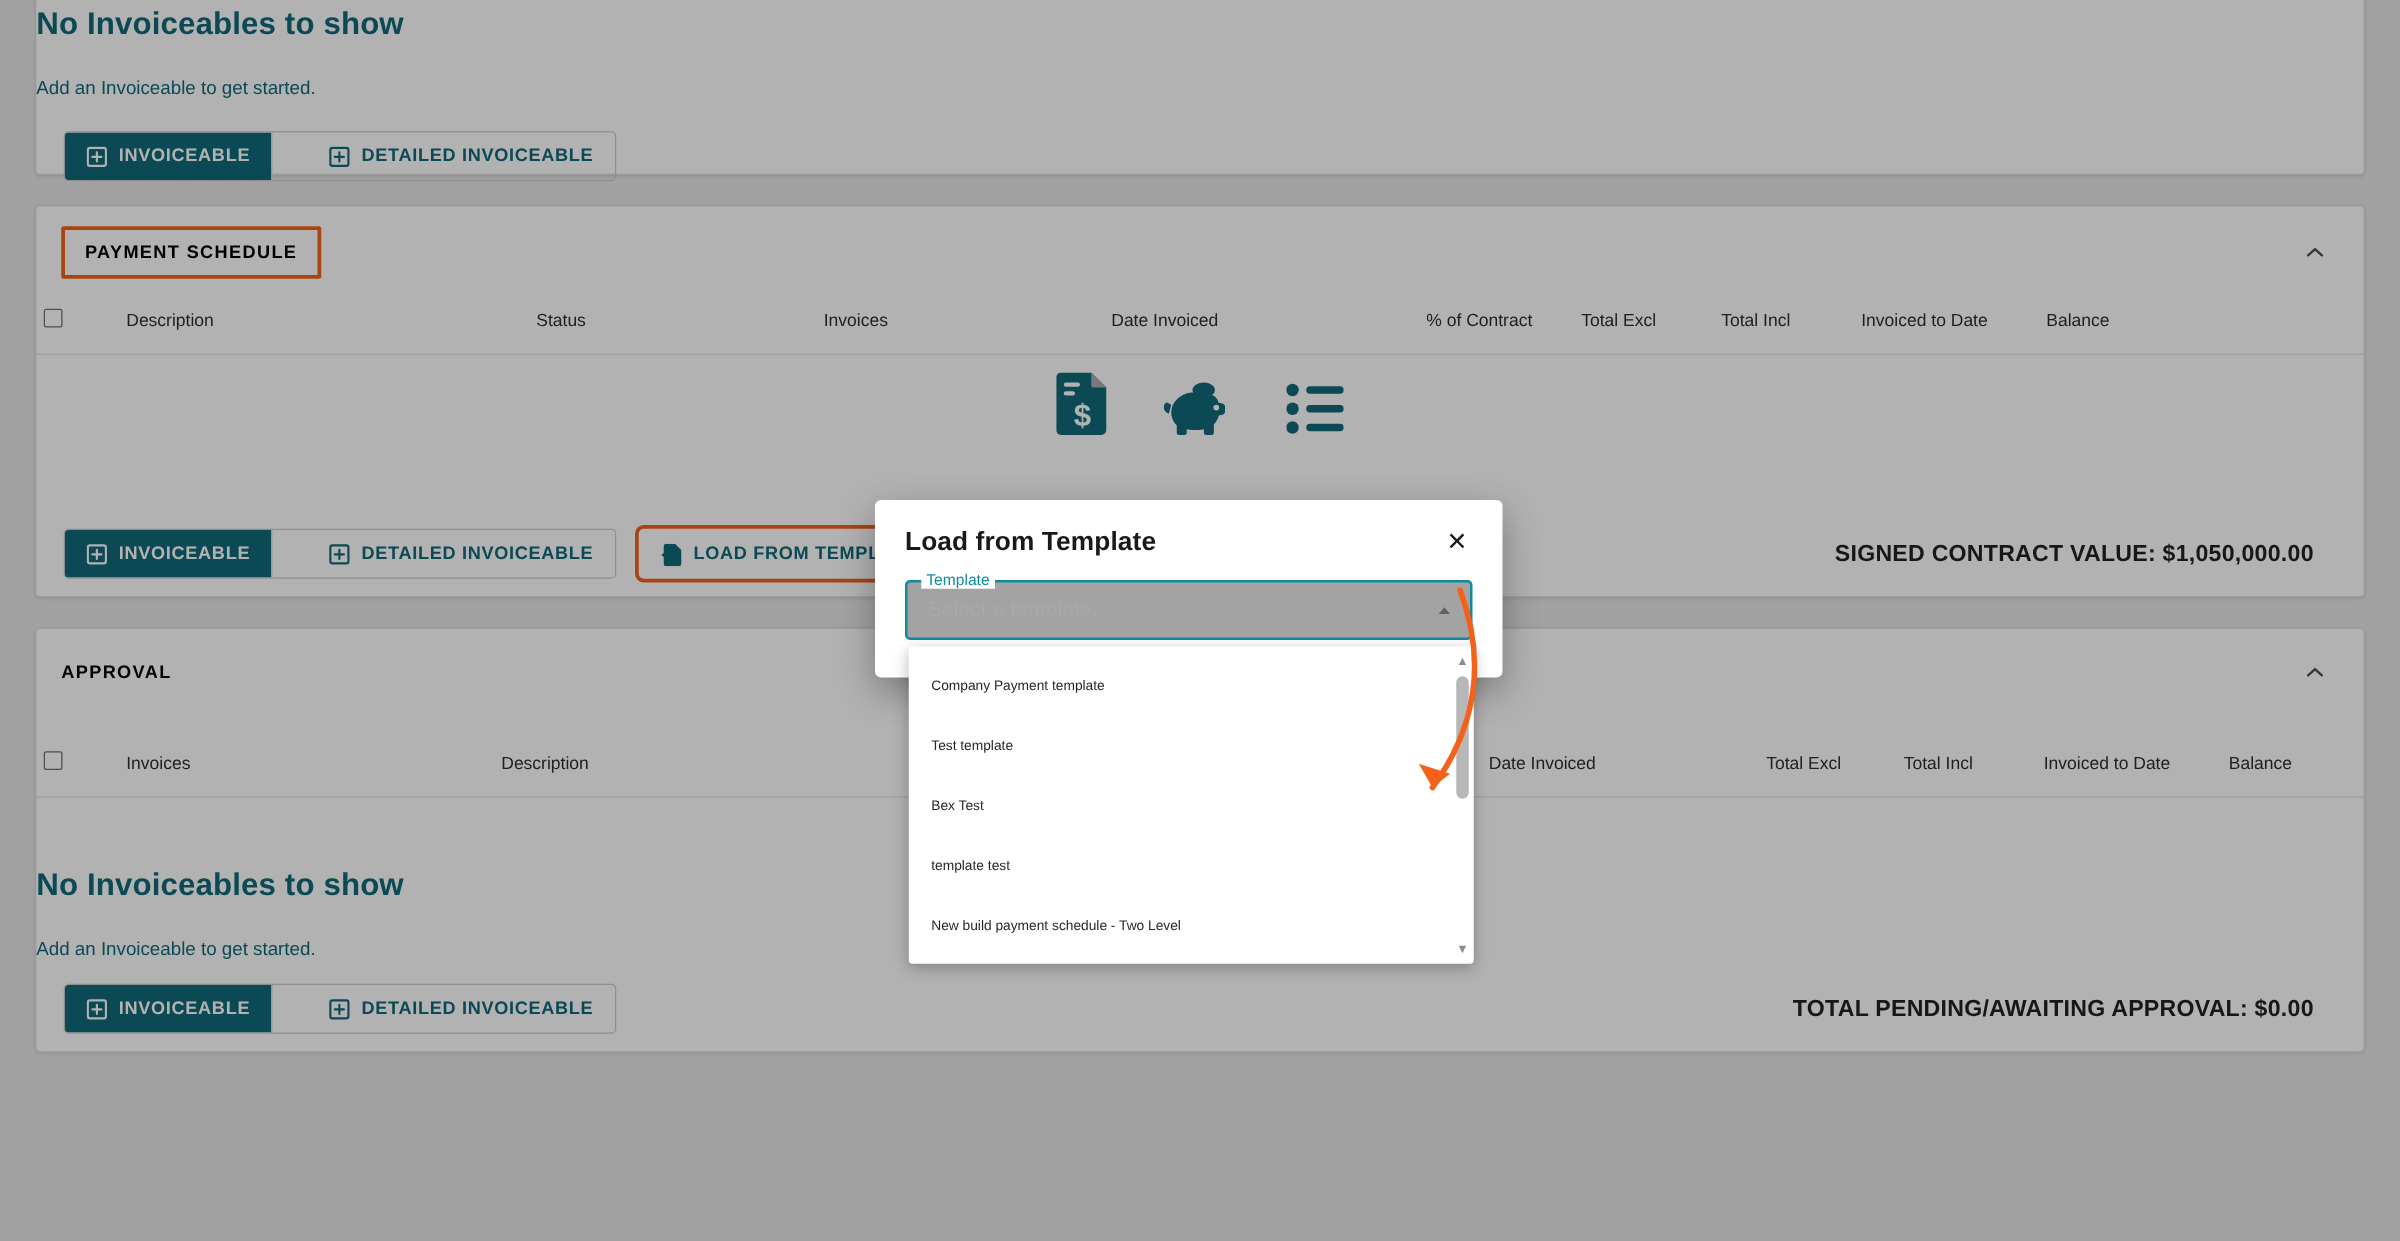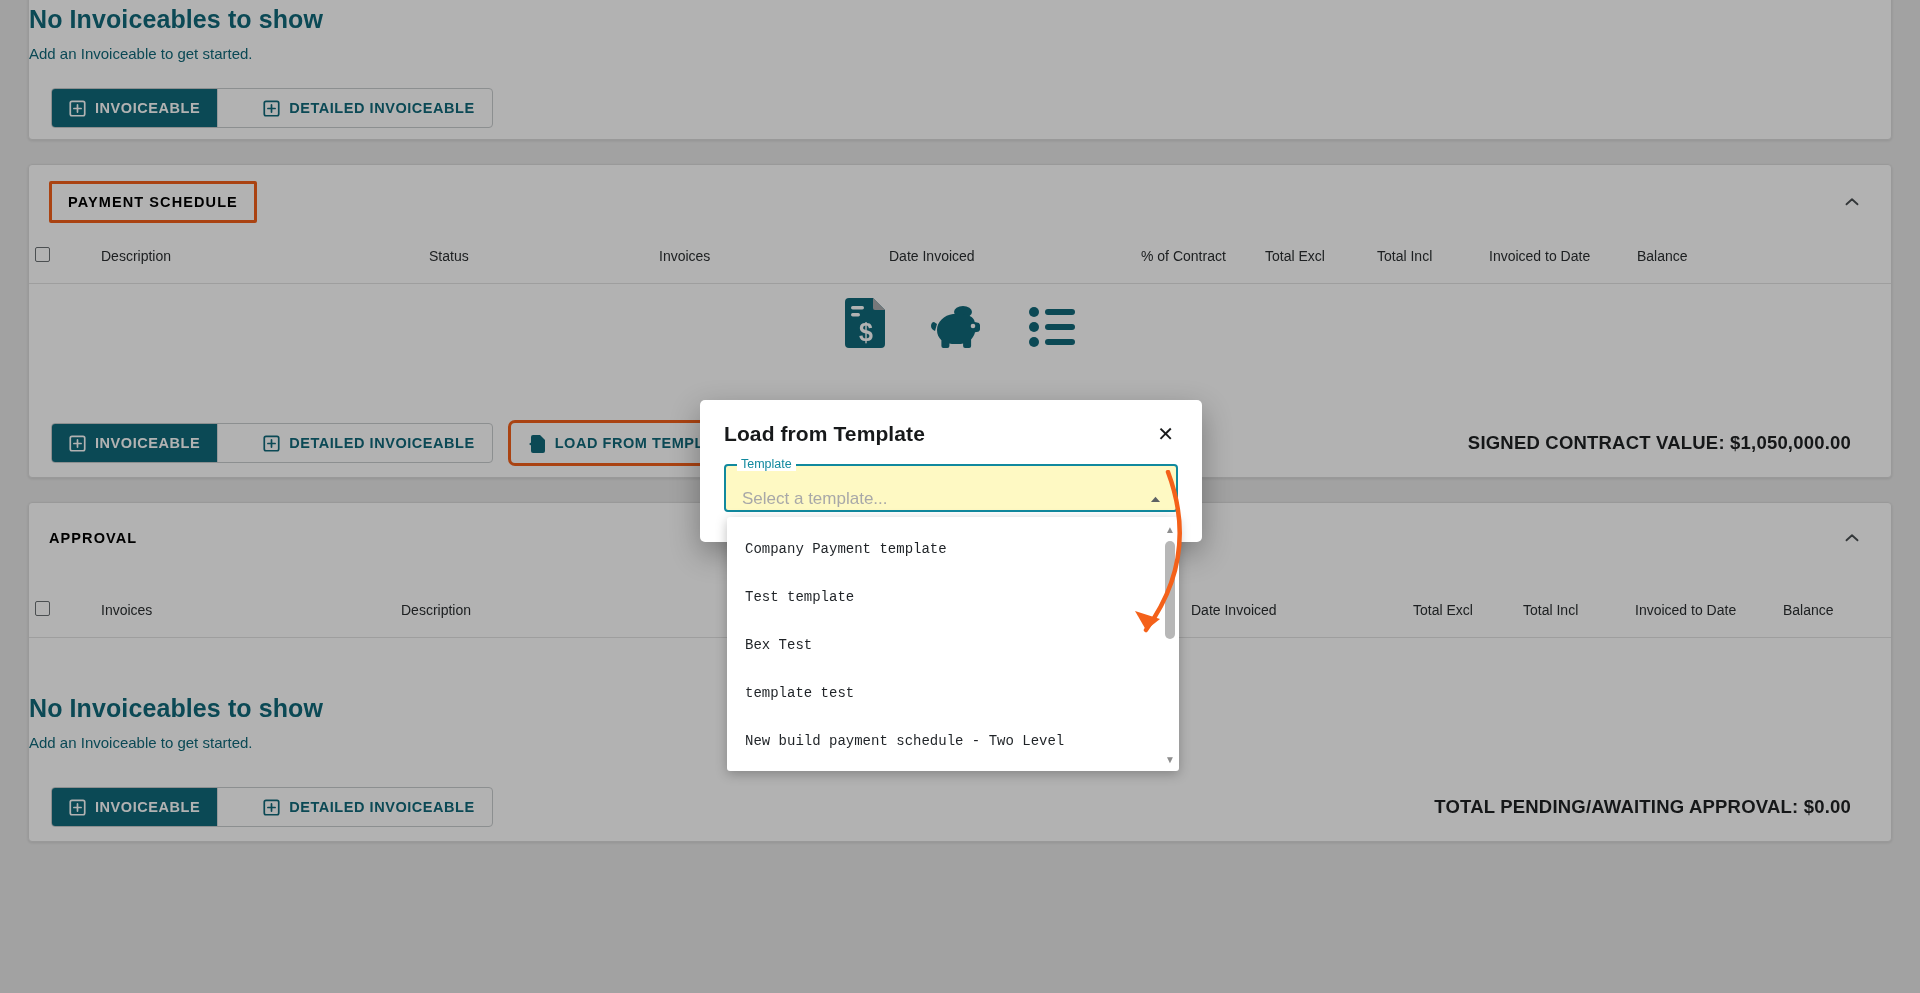--- a/index.html
+++ b/index.html
@@ -58,21 +58,21 @@
   .empty-title {
     color: #11697a;
     font-size: 25px;
     font-weight: 700;
     letter-spacing: 0.1px;
     margin: 0;
   }
   .empty-sub {
     color: #11697a;
     font-size: 15px;
-    margin-top: 11px;
+    margin-top: 28px;
   }
 
   
   .action-bar {
     display: flex;
     align-items: center;
     padding: 14px 22px;
   }
   .btn-group {
     display: inline-flex;
@@ -217,23 +217,23 @@
   .modal-body {
     padding: 12px 24px 30px 24px;
   }
 
   
   .field {
     position: relative;
     height: 48px;
     border: 2px solid #11899e;
     border-radius: 4px;
-    background: #fef9c3;
+    background: #a3a3a3;
     display: flex;
-    align-items: flex-end;
+    align-items: center;
     padding: 0 10px 0 14px;
   }
   .field-legend {
     position: absolute;
     top: -9px;
     left: 11px;
     background: #ffffff;
     padding: 0 4px;
     font-size: 12.5px;
     color: #11899e;
@@ -264,28 +264,27 @@
     background: #ffffff;
     box-shadow: 0 3px 12px rgba(0,0,0,0.26);
     border-radius: 3px;
     z-index: 70;
     padding: 8px 0 6px 0;
     overflow: hidden;
   }
   .dd-list { margin: 0; padding: 0; list-style: none; }
   .dd-item {
     padding: 11px 18px;
-    font-size: 14px;
+    font-size: 11px;
     color: #1f2327;
     cursor: pointer;
     height: 48px;
     display: flex;
     align-items: center;
     white-space: nowrap;
-    font-family: Liberation Mono, monospace;
   }
 
   
   .dd-scrollbar {
     position: absolute;
     right: 2px;
     top: 6px;
     bottom: 6px;
     width: 14px;
     background: #ffffff;

